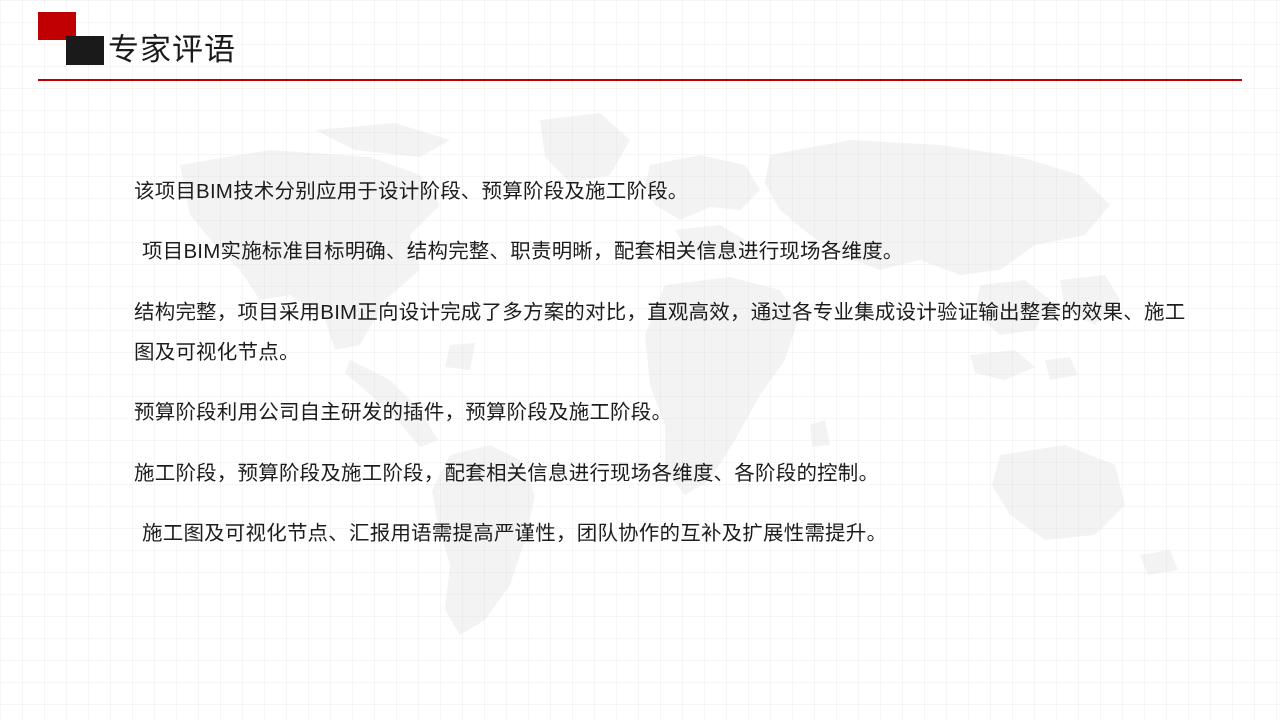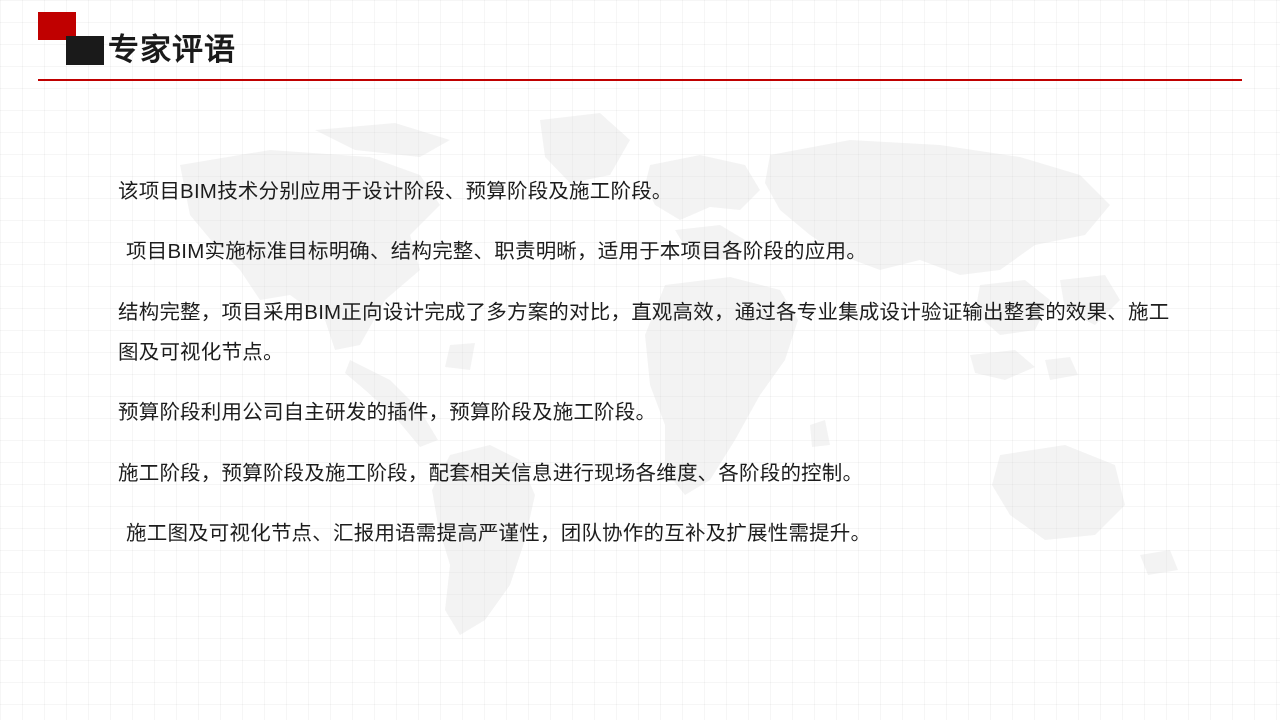--- a/index.html
+++ b/index.html
@@ -68,21 +68,21 @@
     width: 38px;
     height: 29px;
     background: #1a1a1a;
   }
   .title {
     position: absolute;
     left: 108px;
     top: 31px;
     font-size: 31px;
     line-height: 38px;
-    font-weight: bold;
+    font-weight: normal;
     color: #1a1a1a;
     letter-spacing: 1px;
     white-space: nowrap;
   }
   .rule {
     position: absolute;
     left: 38px;
     top: 79px;
     width: 1204px;
     height: 2px;
@@ -95,20 +95,21 @@
     left: 118px;
     top: 150px;
     width: 1060px;
   }
   .para {
     font-size: 20.5px;
     line-height: 40px;
     color: #1c1c1c;
     letter-spacing: 0.2px;
     white-space: nowrap;
+    margin-left: 16px;
   }
   .para.wrap {
     white-space: normal;
     width: 1058px;
   }
   .para.indent {
     text-indent: 8px;
   }
 </style>
 </head>
@@ -153,20 +154,20 @@
 
   <div class="header">
     <div class="sq-red"></div>
     <div class="sq-black"></div>
     <div class="title">专家评语</div>
     <div class="rule"></div>
   </div>
 
   <div class="content">
     <p class="para">该项目BIM技术分别应用于设计阶段、预算阶段及施工阶段。</p>
-    <p class="para indent">项目BIM实施标准目标明确、结构完整、职责明晰，适用于本项目各阶段的应用。</p>
+    <p class="para indent">项目BIM实施标准目标明确、结构完整、职责明晰，配套相关信息进行现场各维度。</p>
     <p class="para wrap">结构完整，项目采用BIM正向设计完成了多方案的对比，直观高效，通过各专业集成设计验证输出整套的效果、施工图及可视化节点。</p>
     <p class="para">预算阶段利用公司自主研发的插件，预算阶段及施工阶段。</p>
     <p class="para">施工阶段，预算阶段及施工阶段，配套相关信息进行现场各维度、各阶段的控制。</p>
     <p class="para indent">施工图及可视化节点、汇报用语需提高严谨性，团队协作的互补及扩展性需提升。</p>
   </div>
 
 </div>
 
 </body></html>

